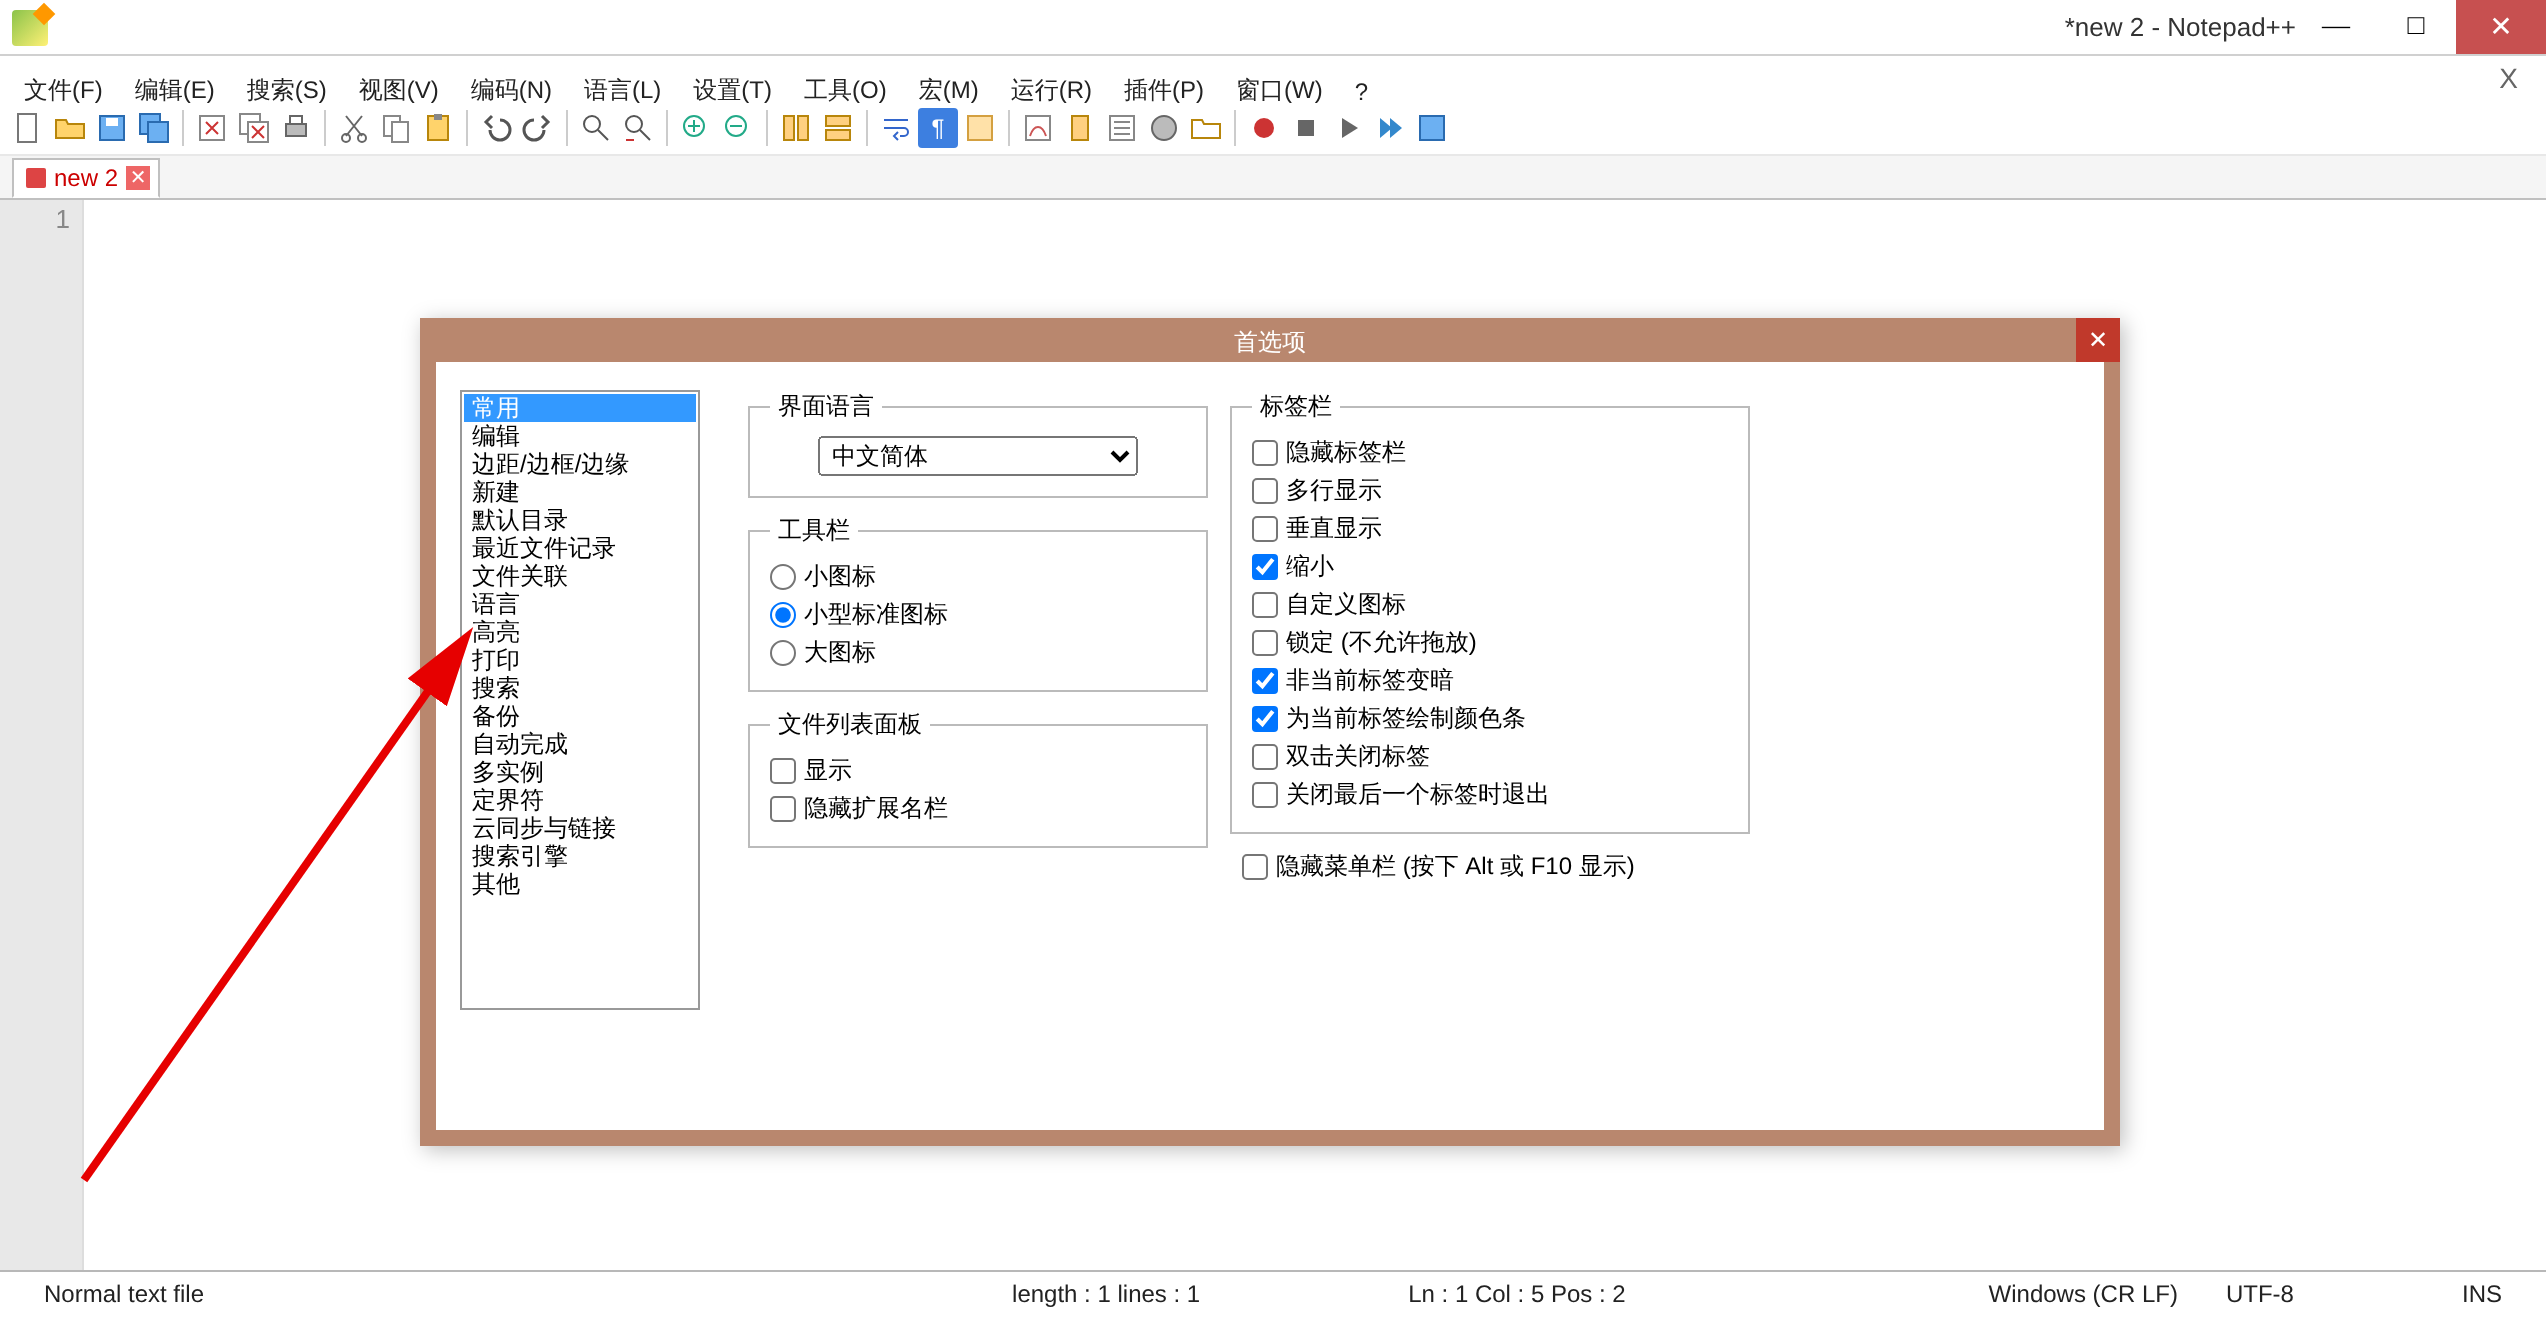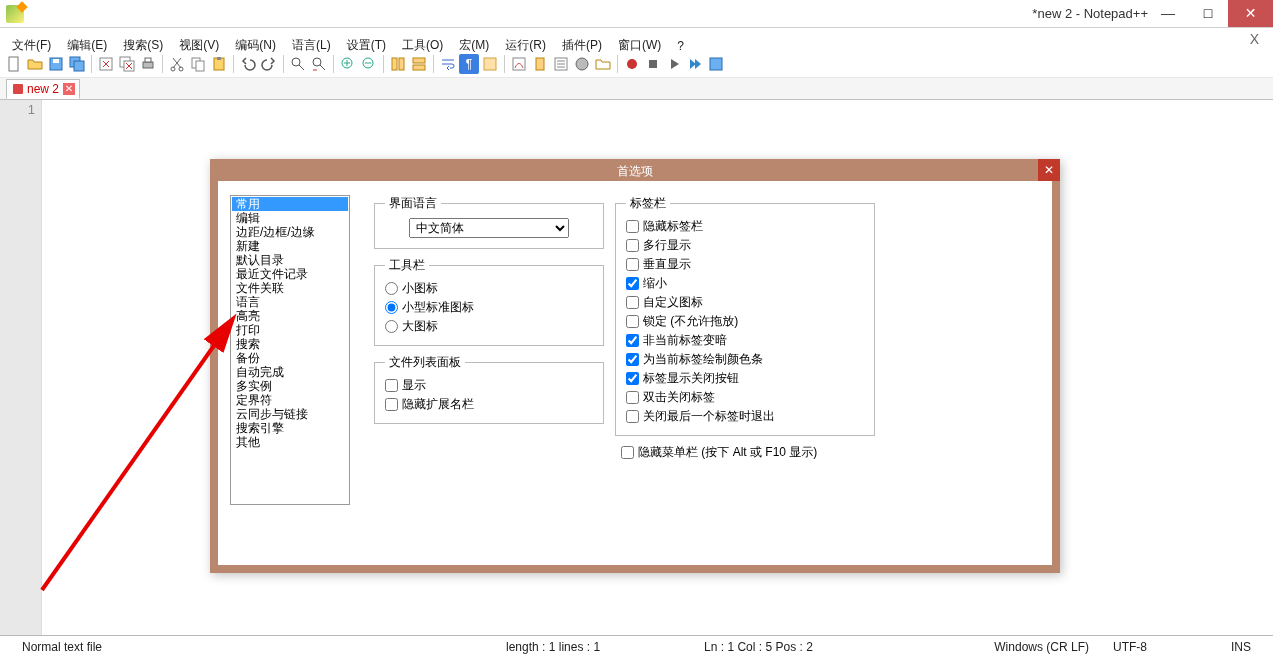--- a/index.html
+++ b/index.html
@@ -405,24 +405,20 @@
               </label>
               <label class="row">
                 <input type="checkbox" checked="" style="">
                 <span>非当前标签变暗</span>
               </label>
               <label class="row">
                 <input type="checkbox" checked="" style="">
                 <span>为当前标签绘制颜色条</span>
               </label>
               <label class="row">
-                <input type="checkbox" checked="" style="">
-                <span>标签显示关闭按钮</span>
-              </label>
-              <label class="row">
                 <input type="checkbox" style="">
                 <span>双击关闭标签</span>
               </label>
               <label class="row">
                 <input type="checkbox" style="">
                 <span>关闭最后一个标签时退出</span>
               </label>
             </div>
         </fieldset>
         <label class="standalone">

